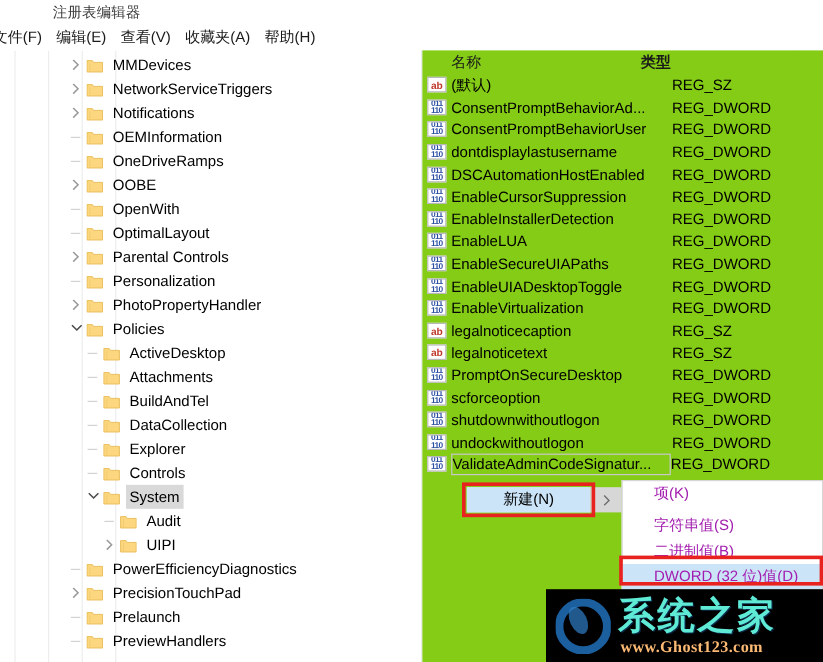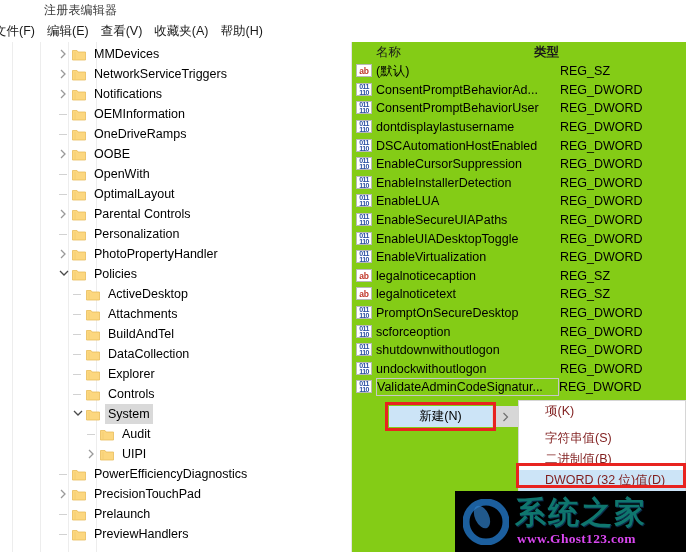--- a/index.html
+++ b/index.html
@@ -228,21 +228,21 @@
     width: 168px; height: 92px;
     background: #ffffff;
     border: 1px solid #d6d6d6;
     z-index: 5;
   }
   #ctx-submenu .sub-item {
     height: 21px;
     display: flex; align-items: center;
     padding-left: 26px;
     font-size: 12.5px;
-    color: #7f1d1d;
+    color: #a21caf;
     white-space: nowrap;
   }
   #ctx-submenu .sub-item.highlighted {
     background: #cce4f7;
   }
   #ctx-submenu .sub-sep {
     height: 6px;
   }
   #ctx-sub-box {
     position: absolute;
@@ -262,30 +262,30 @@
     z-index: 10;
     overflow: hidden;
   }
   #watermark .wm-logo {
     position: absolute; left: 8px; top: 8px;
     width: 46px; height: 46px;
   }
   #watermark .wm-title {
     position: absolute; left: 60px; top: 1px;
     font-size: 31px; font-weight: bold;
-    color: #0f766e;
+    color: #5eead4;
     letter-spacing: 2px;
     font-family: "DejaVu Sans", sans-serif;
     text-shadow: 1px 1px 0 #0b2d4d;
     white-space: nowrap;
   }
   #watermark .wm-url {
     position: absolute; left: 62px; top: 40px;
     font-size: 13.5px; font-weight: bold;
-    color: #d946ef;
+    color: #fdba74;
     letter-spacing: .3px;
     font-family: "Liberation Serif", serif;
     white-space: nowrap;
   }
 </style>
 </head>
 <body>
 
 <div id="app">
 

